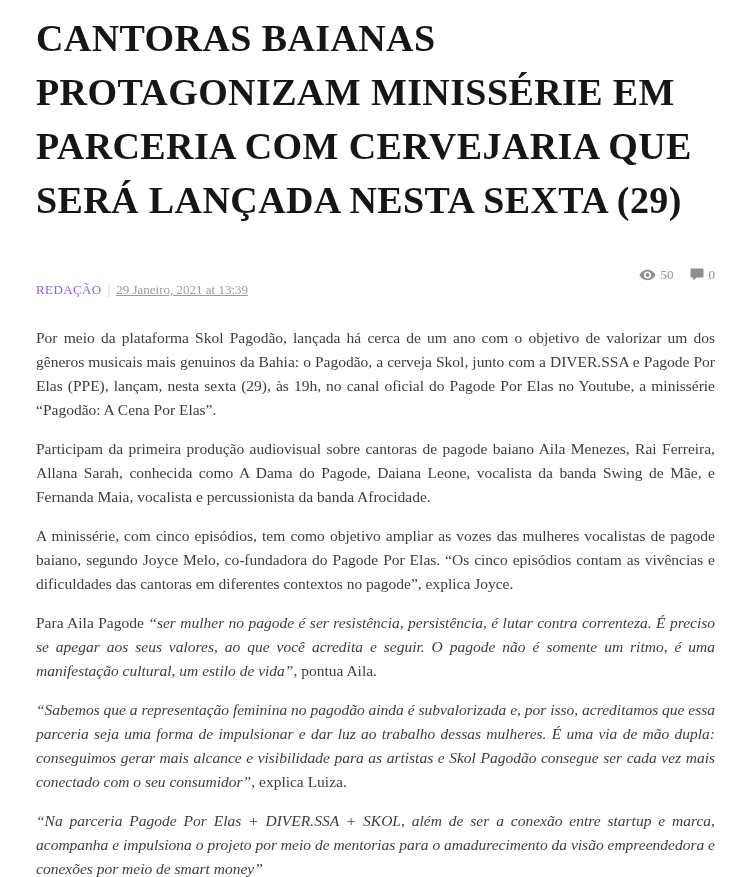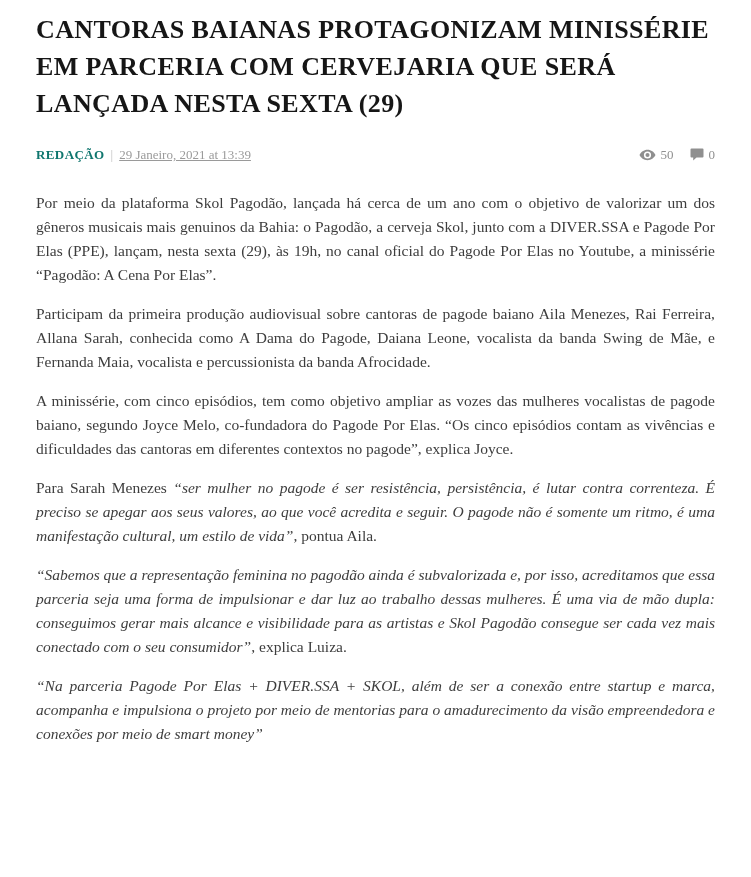--- a/index.html
+++ b/index.html
@@ -8,43 +8,44 @@
     width: 751px;
     font-family: "Liberation Serif", serif;
     -webkit-font-smoothing: antialiased;
   }
   .page {
     padding: 12px 36px 30px 36px;
   }
   .article-title {
     font-family: "Liberation Serif", serif;
     font-weight: bold;
-    font-size: 26px;
+    font-size: 38px;
     line-height: 1.42;
     color: #161616;
     letter-spacing: 0.4px;
   }
   .meta-row {
     display: flex;
     justify-content: space-between;
     align-items: center;
     margin-top: 24px;
   }
   .meta-left {
     font-size: 13px;
     color: #9a9a9a;
     display: flex;
     align-items: baseline;
   }
   .author-link {
-    color: #0f766e;
-    font-weight: bold;
+    color: #8b5cf6;
+    font-weight: normal;
     letter-spacing: 0.4px;
     cursor: pointer;
     text-decoration: none;
+    margin-top: 30px;
   }
   .meta-sep {
     margin: 0 6px;
     color: #c2c2c2;
   }
   .post-date {
     color: #9a9a9a;
     text-decoration: underline;
   }
   .stats {
@@ -106,18 +107,18 @@
         </span>
         <span class="stat-count">0</span>
       </span>
     </div>
   </div>
 
   <div class="article-body">
       <p><span>Por meio da plataforma Skol Pagodão, lançada há cerca de um ano com o objetivo de valorizar um dos gêneros musicais mais genuinos da Bahia: o Pagodão, a cerveja Skol, junto com a DIVER.SSA e Pagode Por Elas (PPE), lançam, nesta sexta (29), às 19h, no canal oficial do Pagode Por Elas no Youtube, a minissérie “Pagodão: A Cena Por Elas”.</span></p>
       <p><span>Participam da primeira produção audiovisual sobre cantoras de pagode baiano Aila Menezes, Rai Ferreira, Allana Sarah, conhecida como A Dama do Pagode, Daiana Leone, vocalista da banda Swing de Mãe, e Fernanda Maia, vocalista e percussionista da banda Afrocidade.</span></p>
       <p><span>A minissérie, com cinco episódios, tem como objetivo ampliar as vozes das mulheres vocalistas de pagode baiano, segundo Joyce Melo, co-fundadora do Pagode Por Elas. “Os cinco episódios contam as vivências e dificuldades das cantoras em diferentes contextos no pagode”, explica Joyce.</span></p>
-      <p><span>Para Sarah Menezes </span><em>“ser mulher no pagode é ser resistência, persistência, é lutar contra correnteza. É preciso se apegar aos seus valores, ao que você acredita e seguir. O pagode não é somente um ritmo, é uma manifestação cultural, um estilo de vida”</em><span>, pontua Aila.</span></p>
+      <p><span>Para Aila Pagode </span><em>“ser mulher no pagode é ser resistência, persistência, é lutar contra correnteza. É preciso se apegar aos seus valores, ao que você acredita e seguir. O pagode não é somente um ritmo, é uma manifestação cultural, um estilo de vida”</em><span>, pontua Aila.</span></p>
       <p><em>“Sabemos que a representação feminina no pagodão ainda é subvalorizada e, por isso, acreditamos que essa parceria seja uma forma de impulsionar e dar luz ao trabalho dessas mulheres. É uma via de mão dupla: conseguimos gerar mais alcance e visibilidade para as artistas e Skol Pagodão consegue ser cada vez mais conectado com o seu consumidor”</em><span>, explica Luiza.</span></p>
       <p><em>“Na parceria Pagode Por Elas + DIVER.SSA + SKOL, além de ser a conexão entre startup e marca, acompanha e impulsiona o projeto por meio de mentorias para o amadurecimento da visão empreendedora e conexões por meio de smart money”</em></p>
     </div>
 
 </div>
 
 </body></html>

